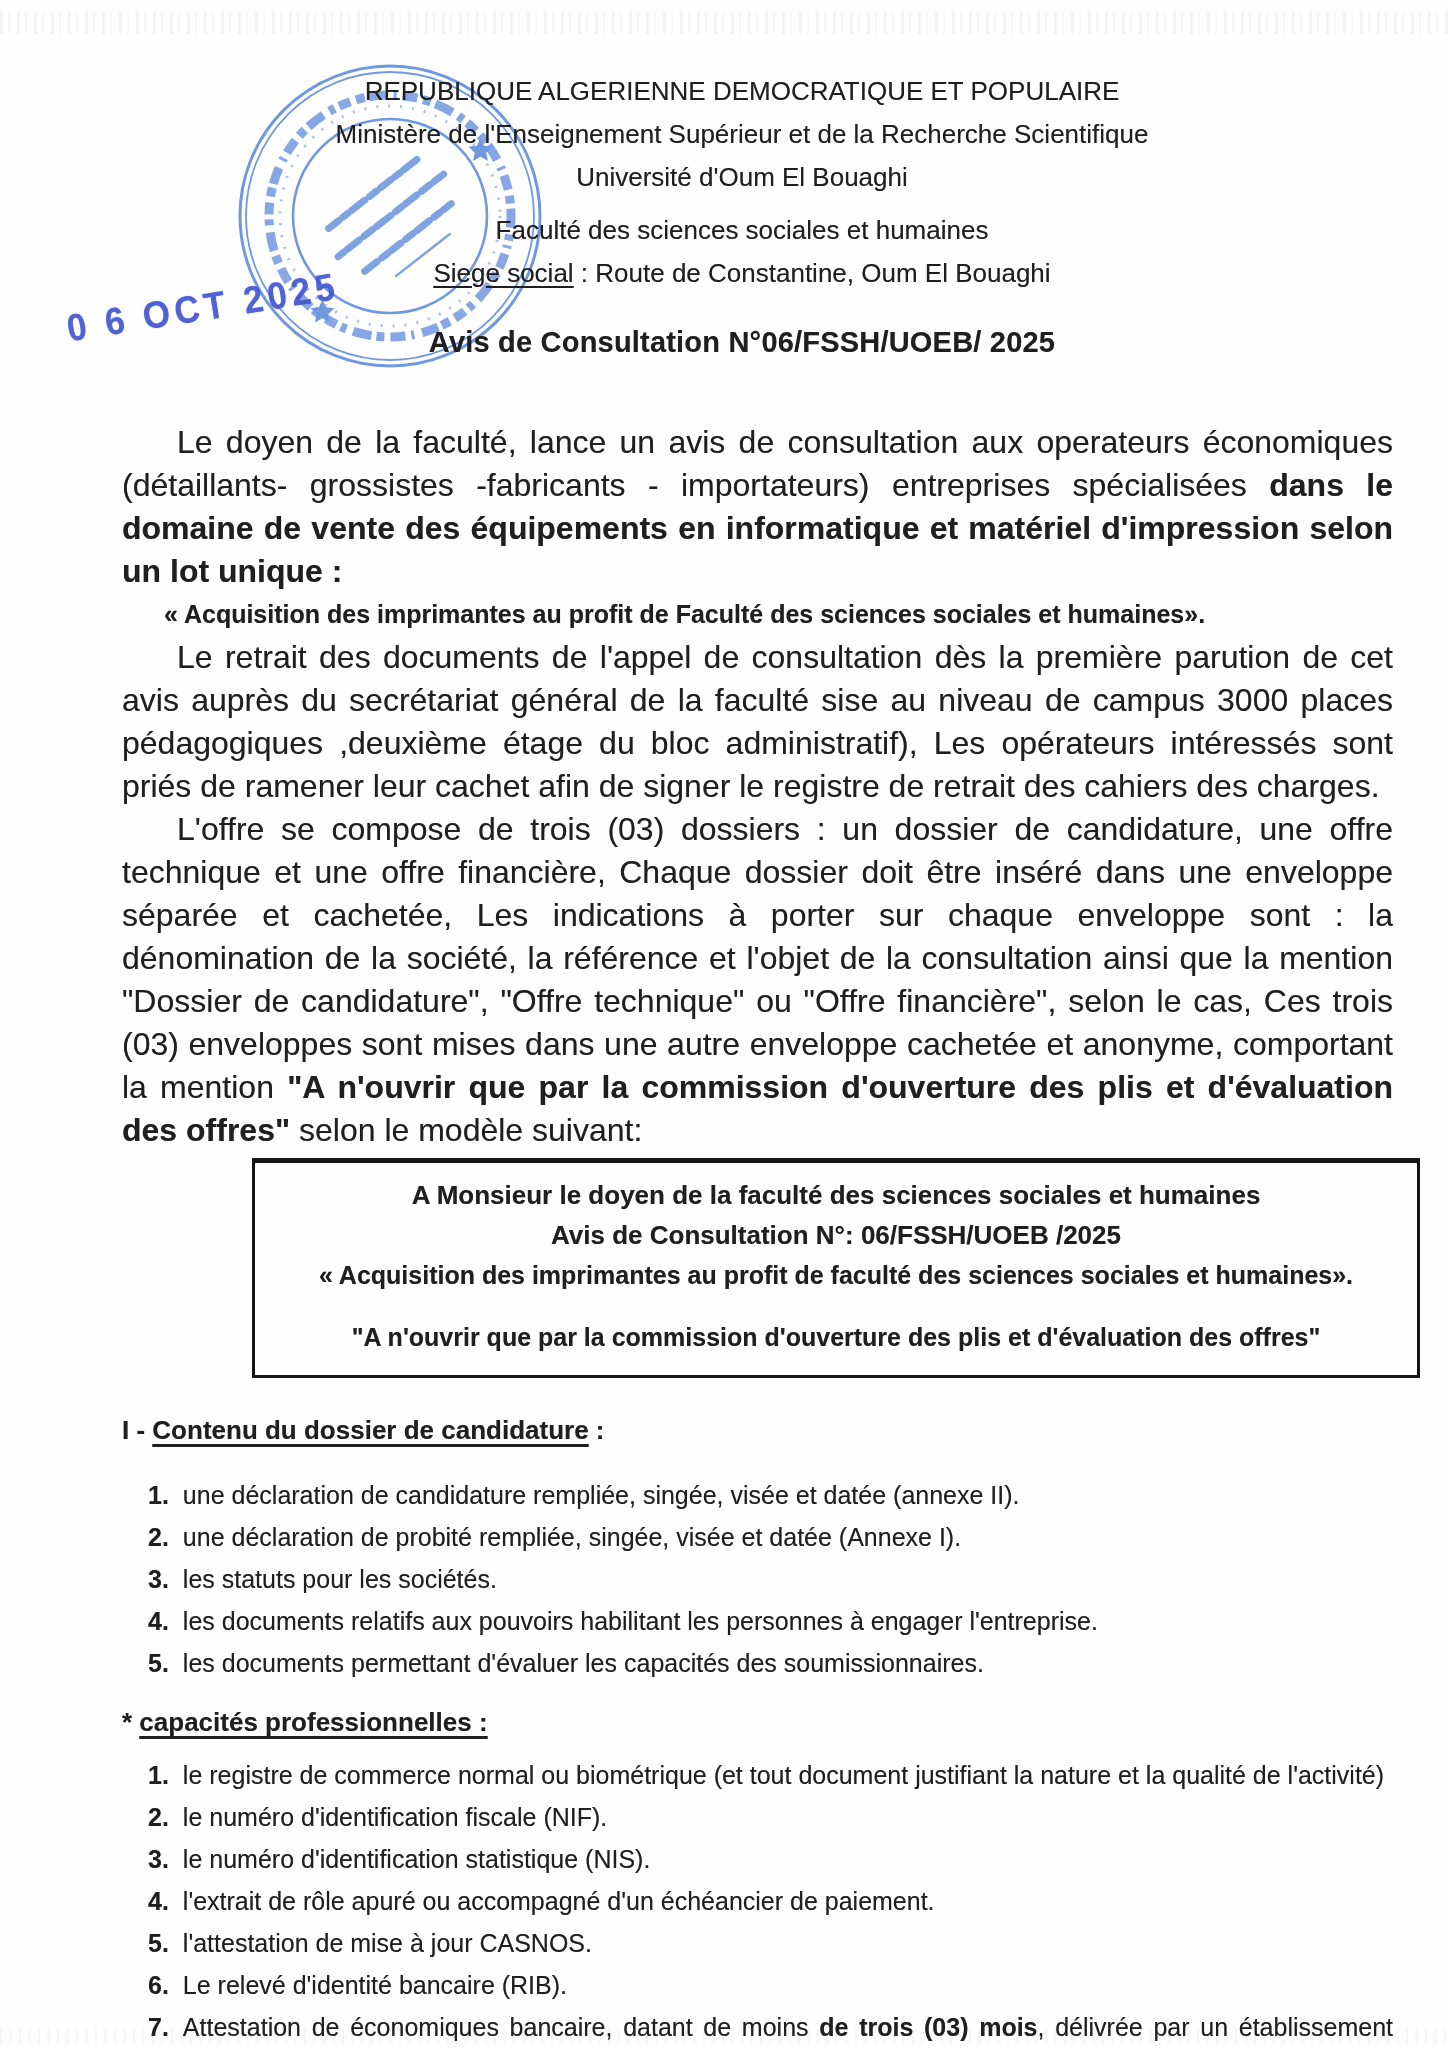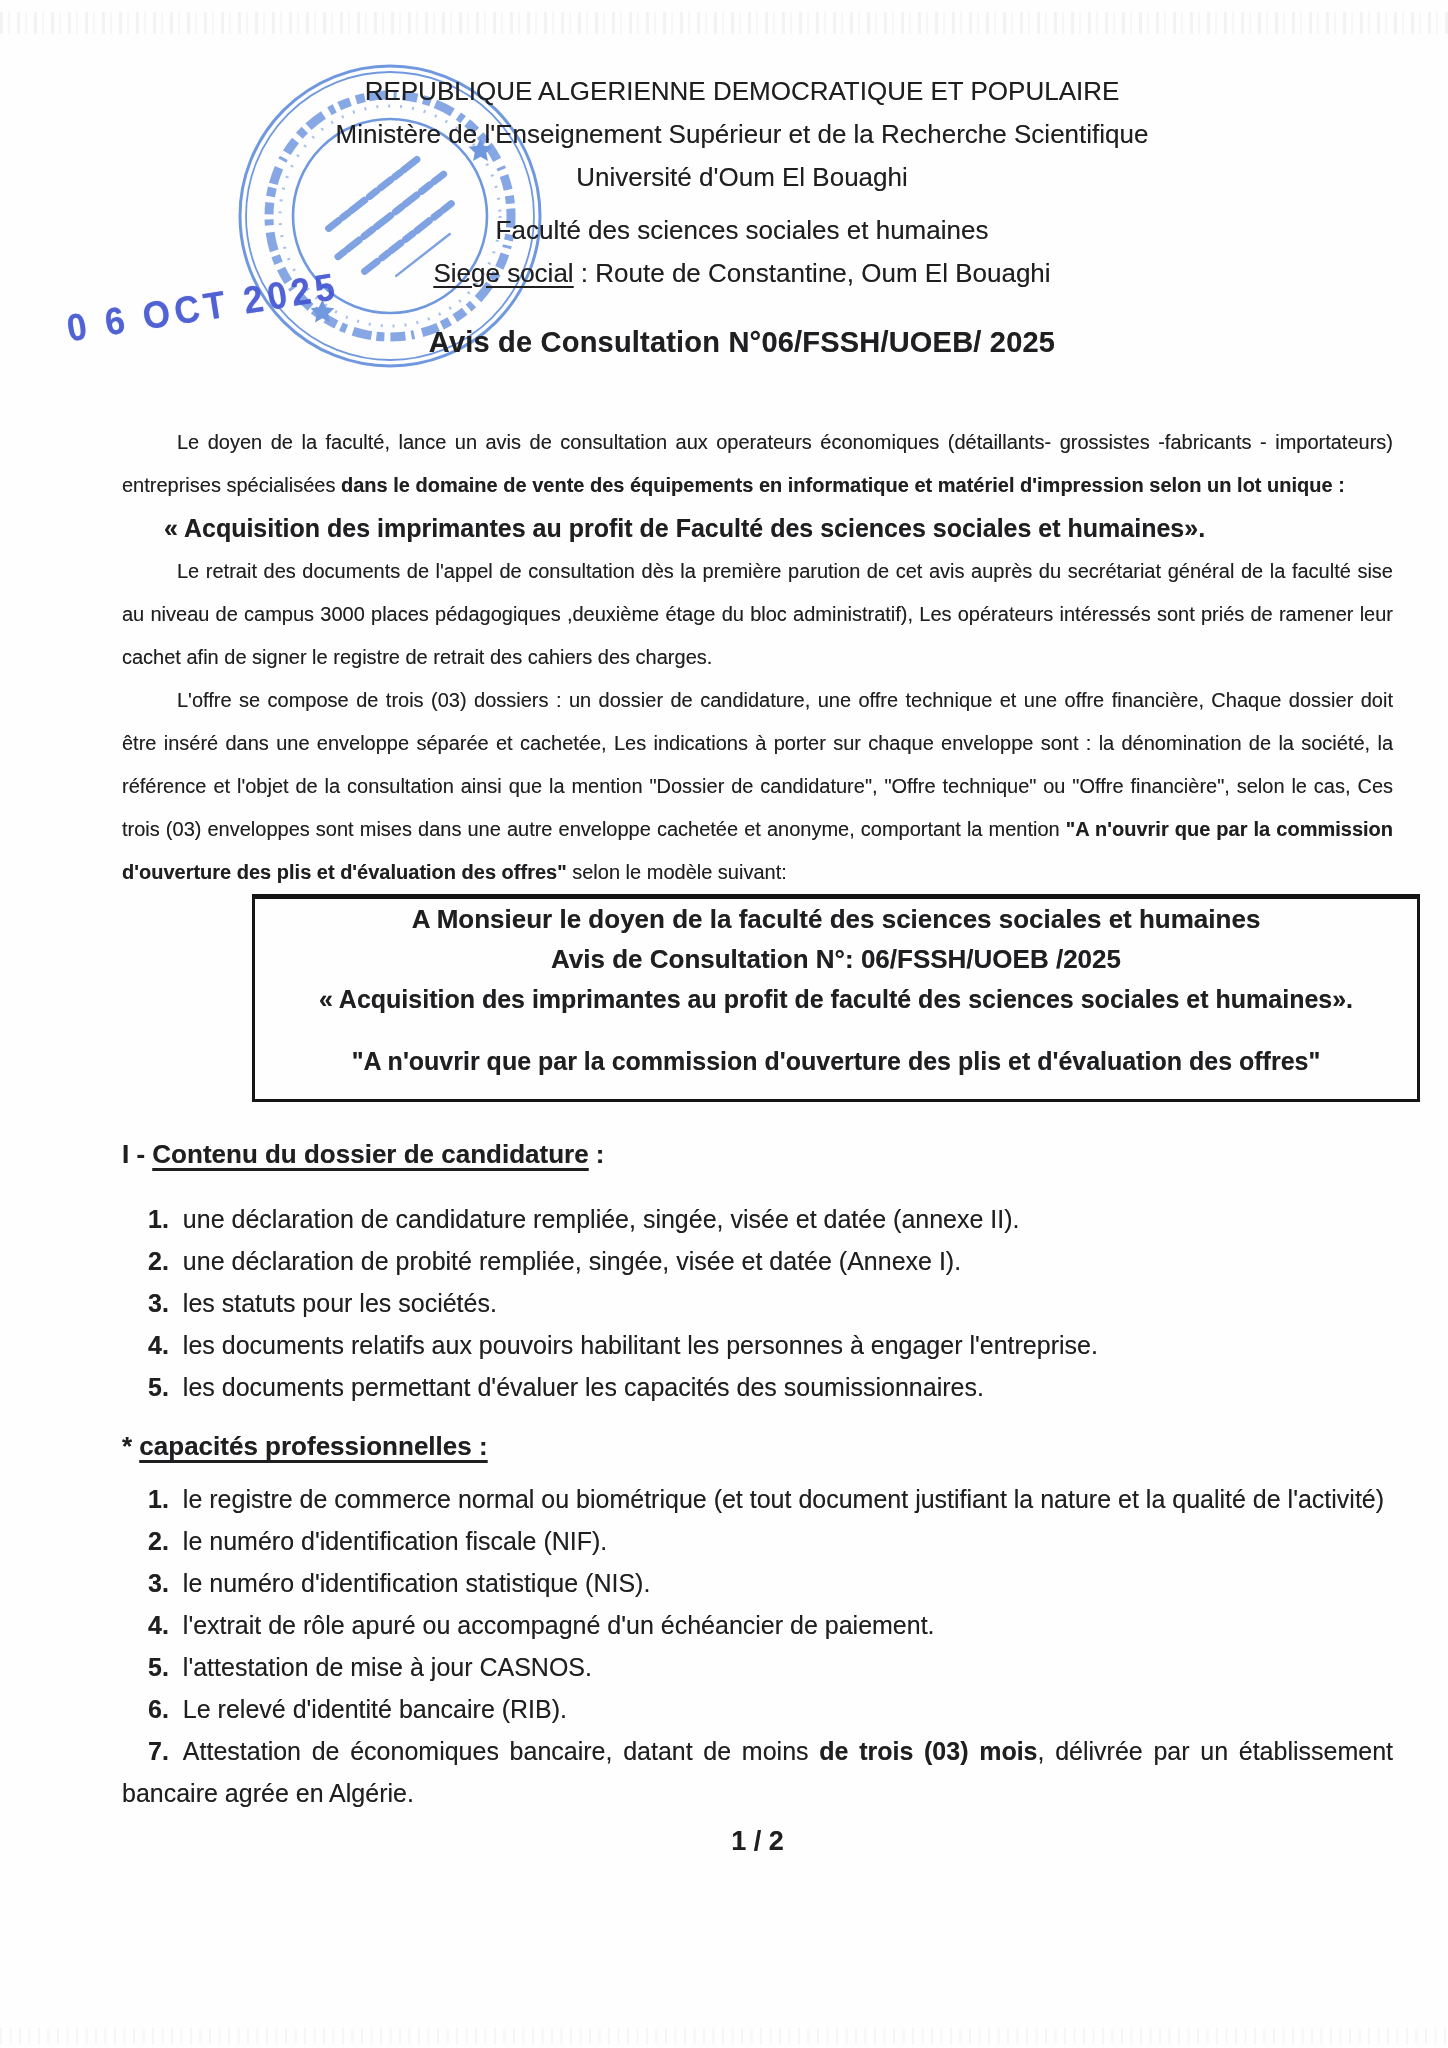--- a/index.html
+++ b/index.html
@@ -30,29 +30,29 @@
     transform:rotate(-9deg) scaleX(.92);transform-origin:left top;
     text-shadow:0 0 1px rgba(67,85,210,.6);
     white-space:nowrap;
   }
   header{position:relative;z-index:1;padding-top:70px;text-align:center;padding-left:36px;}
   .h-line{font-size:26px;line-height:43px;}
   .h-gap{margin-top:10px;}
   .u-addr{text-decoration:underline;text-decoration-thickness:2px;text-underline-offset:4px;}
   .doc-title{margin-top:24px;font-size:29px;font-weight:bold;line-height:46px;letter-spacing:.2px;}
   main{position:relative;z-index:1;margin:0 55px 0 122px;}
-  .para{font-size:20px;line-height:43px;text-align:justify;margin:0;}
+  .para{font-size:32px;line-height:43px;text-align:justify;margin:0;}
   .p-first{margin-top:56px;}
   .ind{text-indent:55px;}
   .b{font-weight:bold;}
   .acq{font-weight:bold;font-size:25px;line-height:43px;text-indent:42px;margin:0;}
   .model-box{
-    margin-top:0;margin-left:130px;width:1168px;box-sizing:border-box;
+    margin-top:6px;margin-left:130px;width:1168px;box-sizing:border-box;
     border:3px solid #151515;border-top-width:5px;
-    padding:0 14px 18px;text-align:center;
+    padding:12px 14px 18px;text-align:center;
   }
   .box-l1{font-size:26px;font-weight:bold;line-height:40px;}
   .box-l2{font-size:26px;font-weight:bold;line-height:40px;}
   .box-l3{font-size:25px;font-weight:bold;line-height:40px;}
   .box-l4{font-size:25px;font-weight:bold;line-height:40px;margin-top:22px;}
   .sec-h{font-size:26px;font-weight:bold;line-height:40px;}
   .sec-h1{margin-top:32px;margin-bottom:24px;}
   .sec-h2{margin-top:18px;margin-bottom:12px;}
   .u-sect{text-decoration:underline;text-decoration-thickness:2.5px;text-underline-offset:5px;}
   .list{margin:0;}

